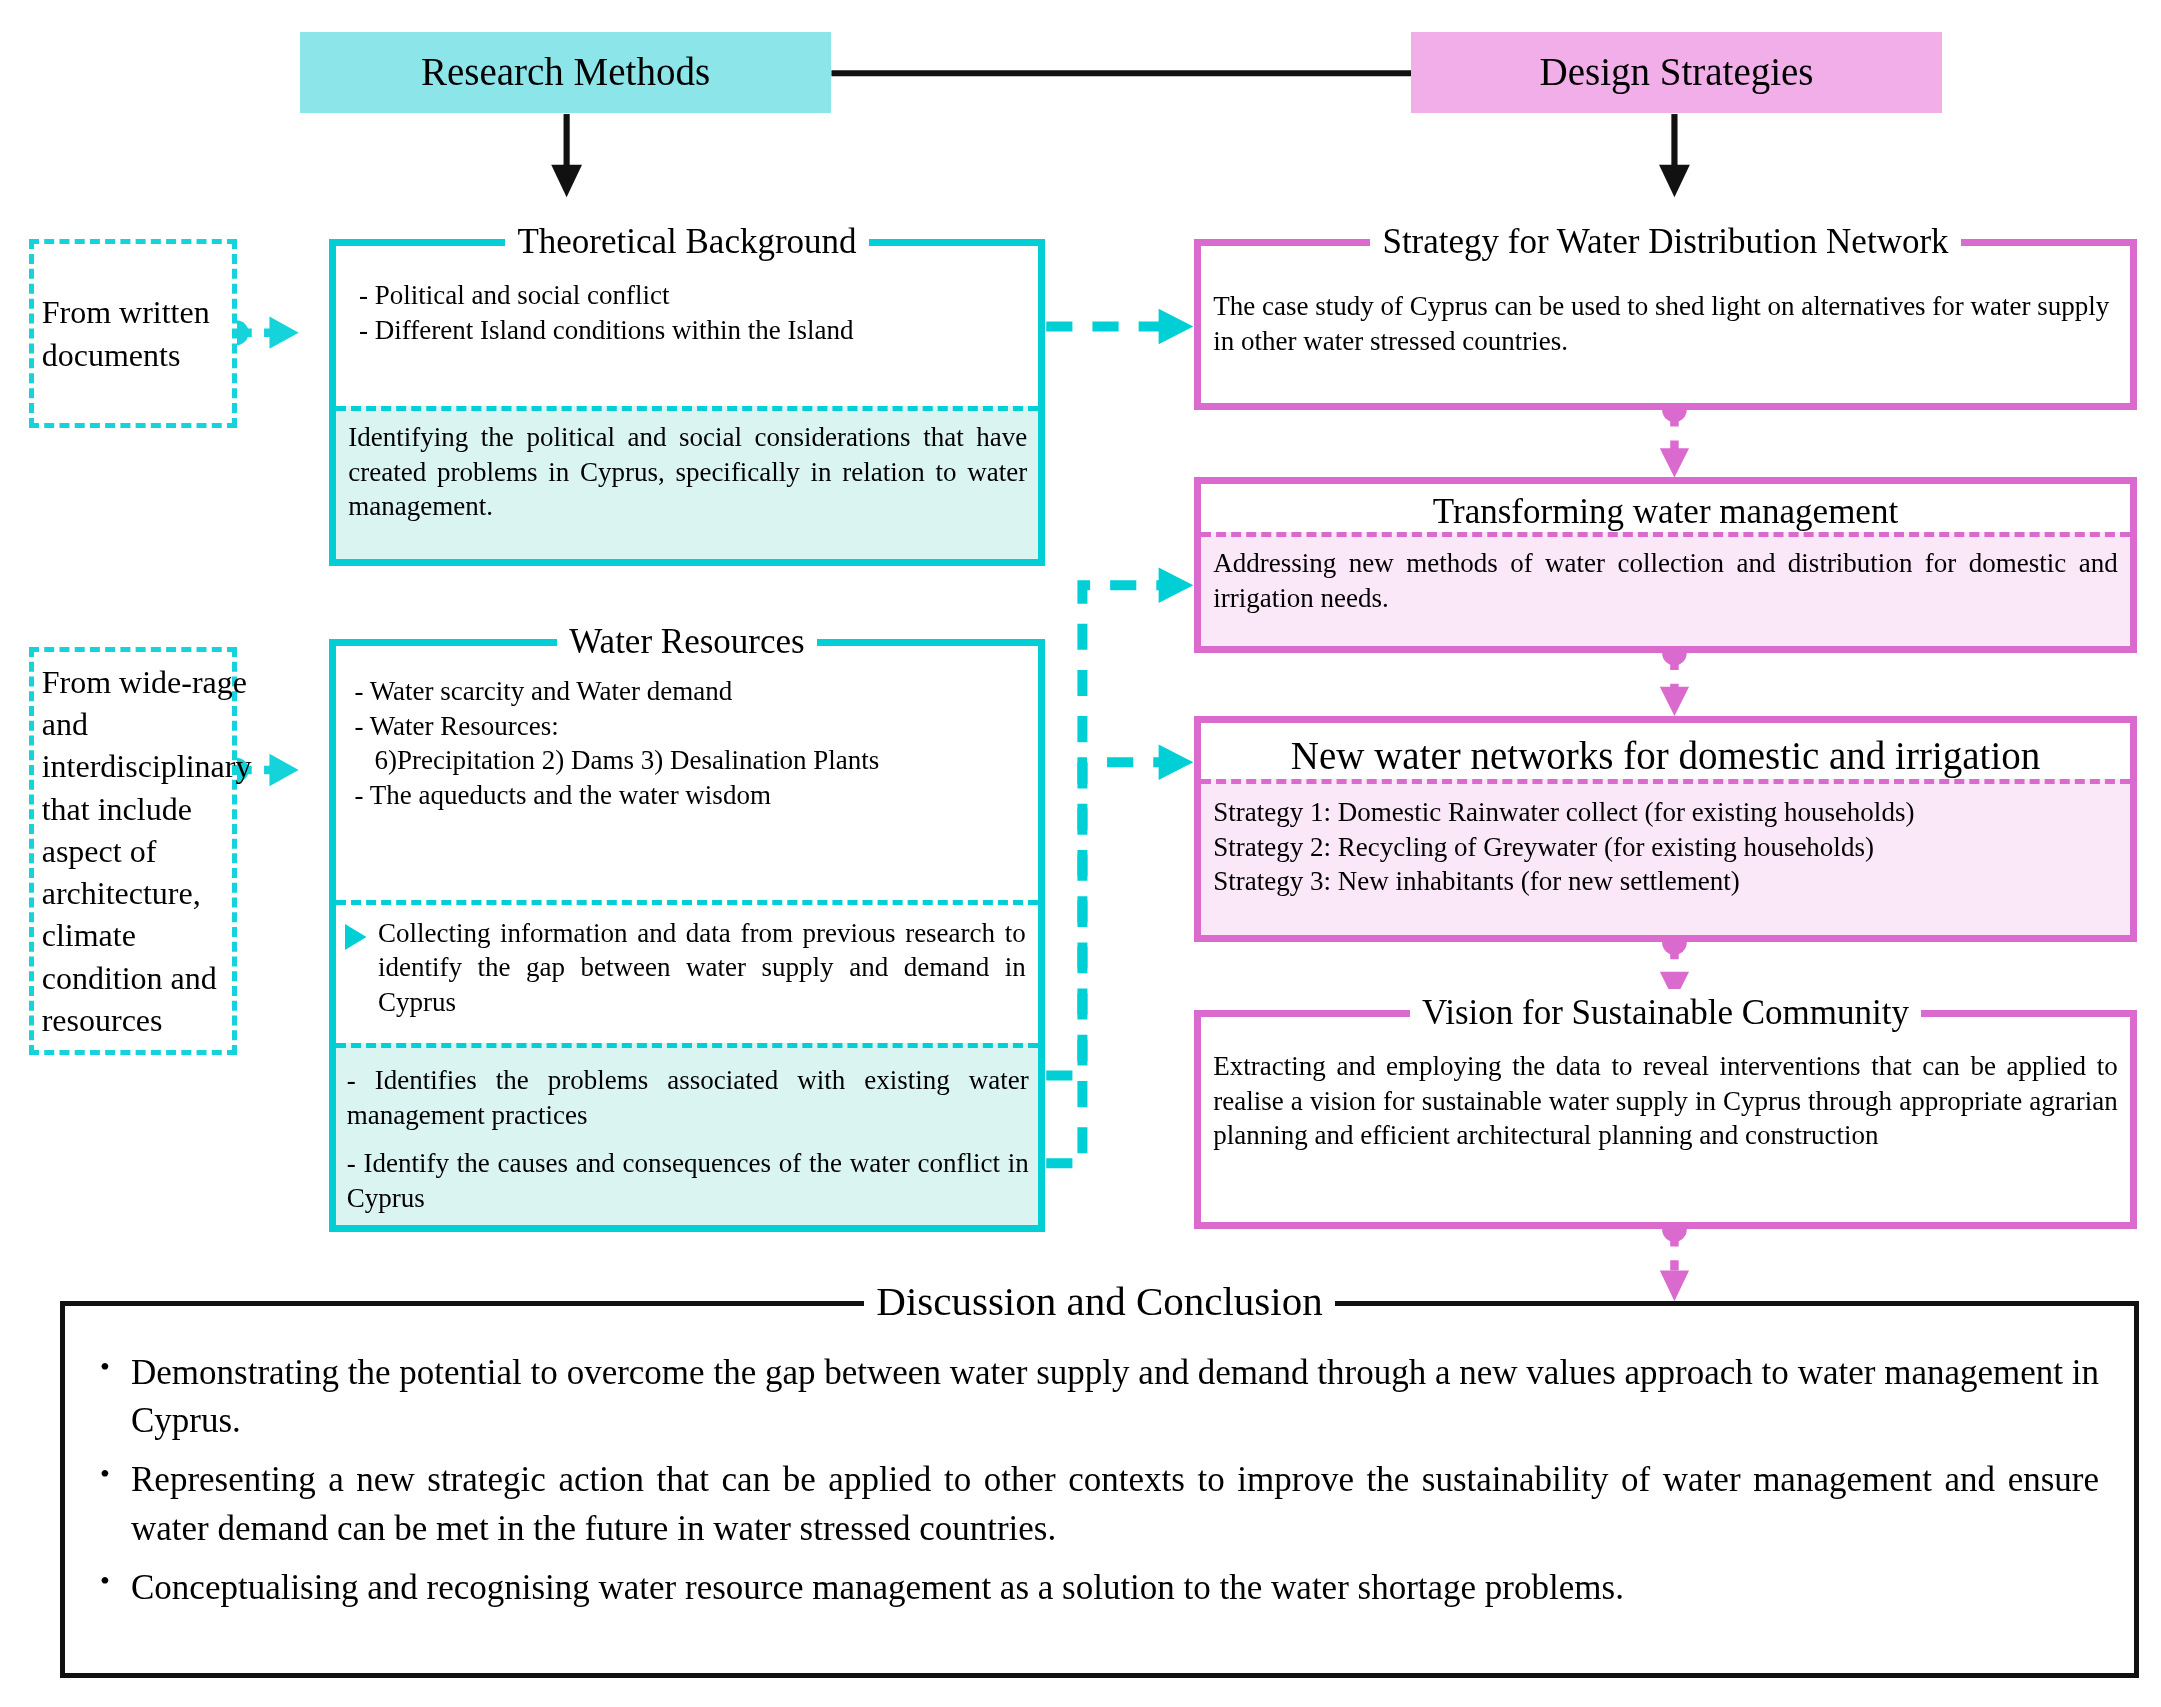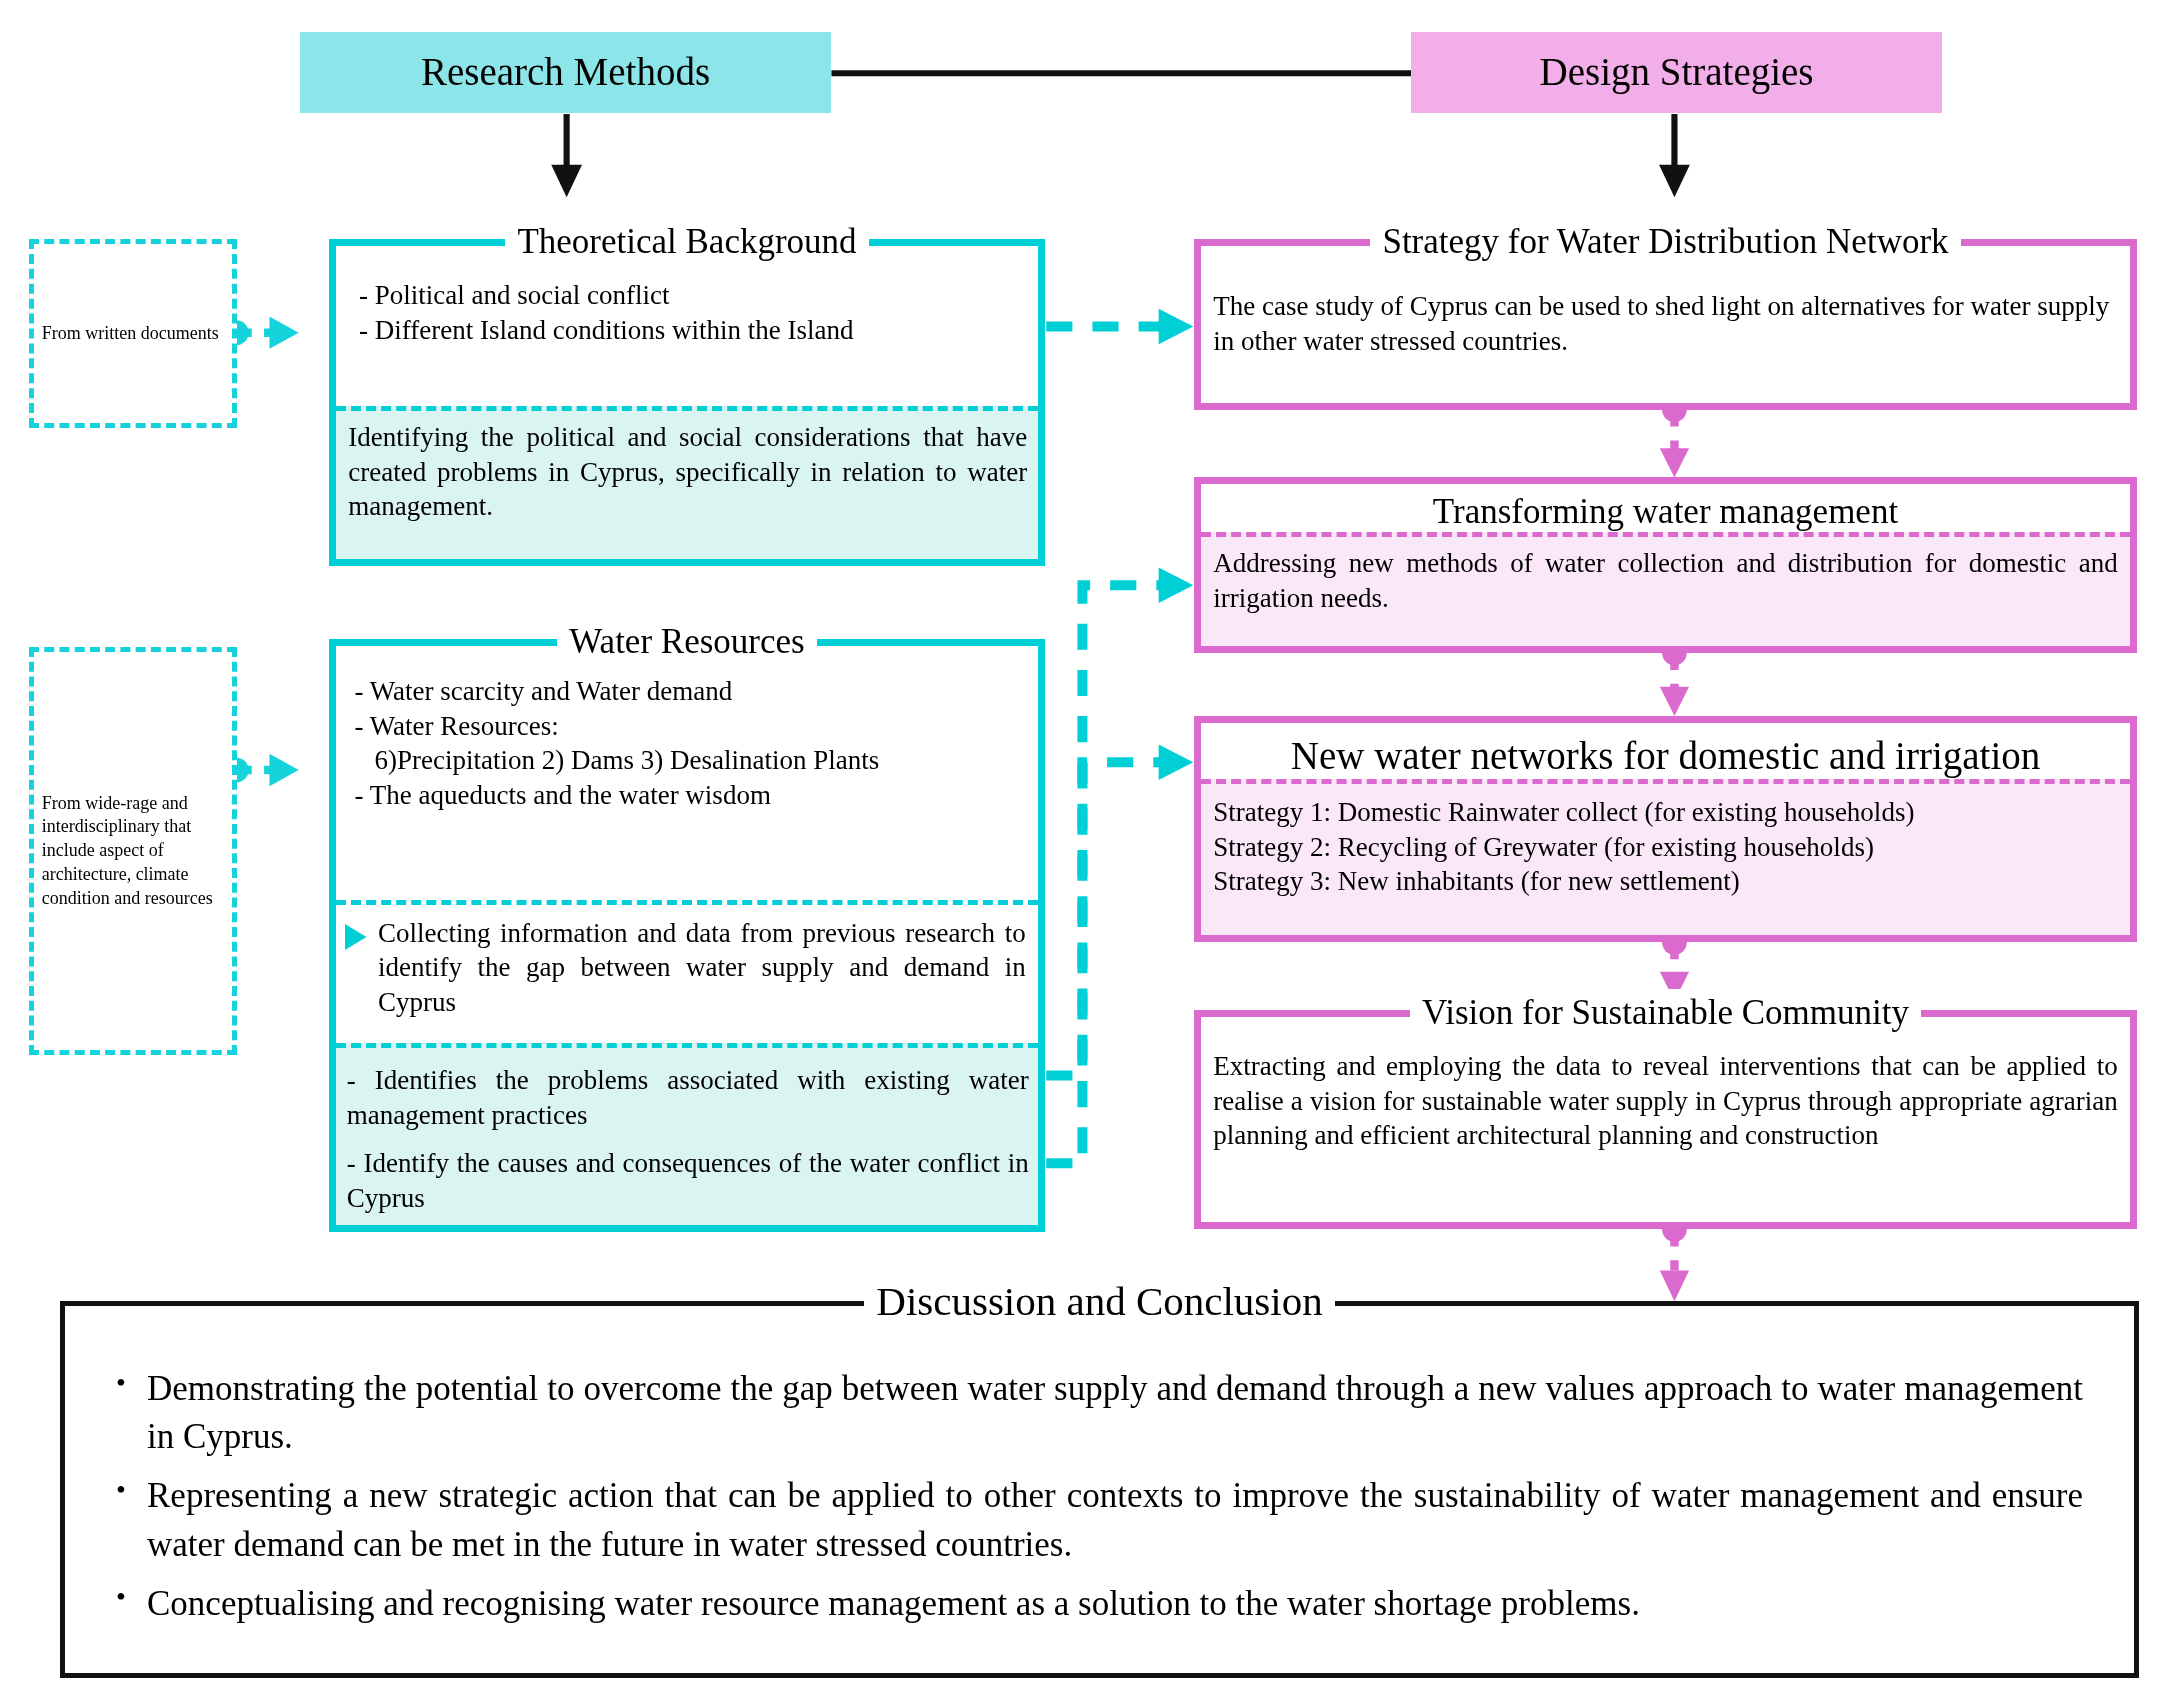--- a/index.html
+++ b/index.html
@@ -66,32 +66,32 @@
 
   .dash-div-cyan{border-top:5.4px dashed #00CFD6;}
   .dash-div-pink{border-top:5.4px dashed #DB6ACF;}
 
   .just{text-align:justify;text-align-last:left;}
 
   
   .note{
     border:5.4px dashed #15D3DA;
     background:#fff;
-    font-size:18px;
+    font-size:32px;
     line-height:1.32;
     padding:10.8px 7.7px;
   }
 
   
   .concl{
     border:5.4px solid #111111;
     background:#fff;
   }
   .concl ul{
-    margin:16px;padding:0 35px 0 66px;list-style:none;
+    margin:0;padding:0 35px 0 66px;list-style:none;
   }
   .concl li{
     position:relative;
     font-size:35px;
     line-height:1.38;
     margin-bottom:10.8px;
     text-align:justify;
     text-align-last:left;
   }
   .concl li:before{

